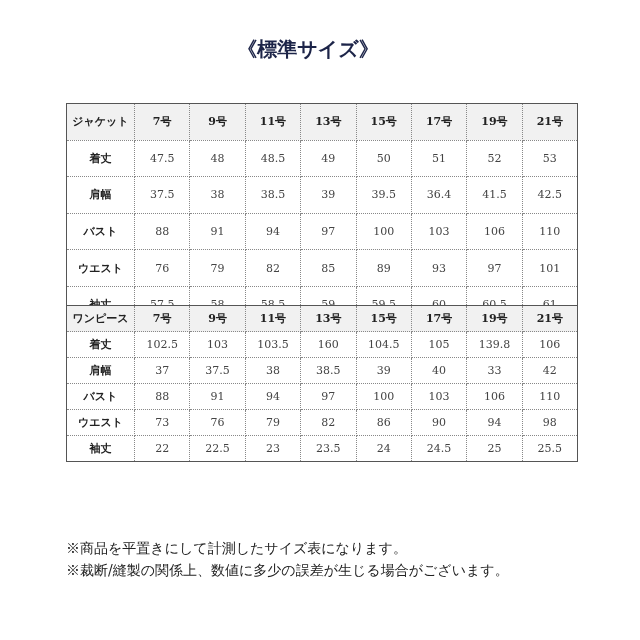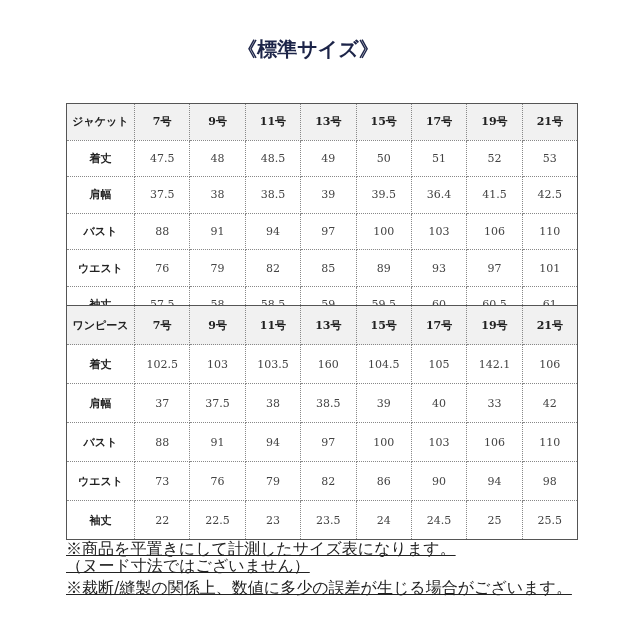--- a/index.html
+++ b/index.html
@@ -10,23 +10,23 @@
            font-size:20px; font-weight:bold; color:#1c2448; letter-spacing:0px; }
   table.size { position:absolute; left:66px; width:512px; border-collapse:collapse;
                border:1.5px solid #555; table-layout:fixed; }
   table.size td { border:1px dotted #888; text-align:center; font-size:11px;
                   color:#444; padding:0; }
   table.size tr.head td { background:#f1f1f1; color:#222; font-weight:bold; }
   table.size td.lbl { font-weight:bold; color:#222; width:67px; }
   #t1 { top:103px; }
   #t1 tr { height:36.6px; }
   #t2 { top:305px; }
-  #t2 tr { height:39px; }
-  .notes { position:absolute; left:66px; top:540px; font-size:16px; color:#222;
-           line-height:17px;text-decoration:underline; }
+  #t2 tr { height:26px; }
+  .notes { position:absolute; left:66px; top:540px; font-size:14px; color:#222;
+           line-height:17px; }
   .notes div { white-space:nowrap; }
   .notes .gap { margin-top:5px;text-align:right; }
 </style>
 </head>
 <body>
 
 <div class="title">《標準サイズ》</div>
 
 <table class="size" id="t1">
   <tbody id="t1body">
@@ -113,21 +113,21 @@
         <td>21号</td>
       </tr>
       <tr>
         <td class="lbl">着丈</td>
         <td>102.5</td>
         <td>103</td>
         <td>103.5</td>
         <td>160</td>
         <td>104.5</td>
         <td>105</td>
-        <td>142.1</td>
+        <td>139.8</td>
         <td>106</td>
       </tr>
       <tr>
         <td class="lbl">肩幅</td>
         <td>37</td>
         <td>37.5</td>
         <td>38</td>
         <td>38.5</td>
         <td>39</td>
         <td>40</td>
@@ -165,15 +165,14 @@
         <td>24</td>
         <td>24.5</td>
         <td>25</td>
         <td>25.5</td>
       </tr>
     </tbody>
 </table>
 
 <div class="notes">
   <div>※商品を平置きにして計測したサイズ表になります。</div>
-  <div>（ヌード寸法ではございません）</div>
   <div class="gap">※裁断/縫製の関係上、数値に多少の誤差が生じる場合がございます。</div>
 </div>
 
 </body></html>

